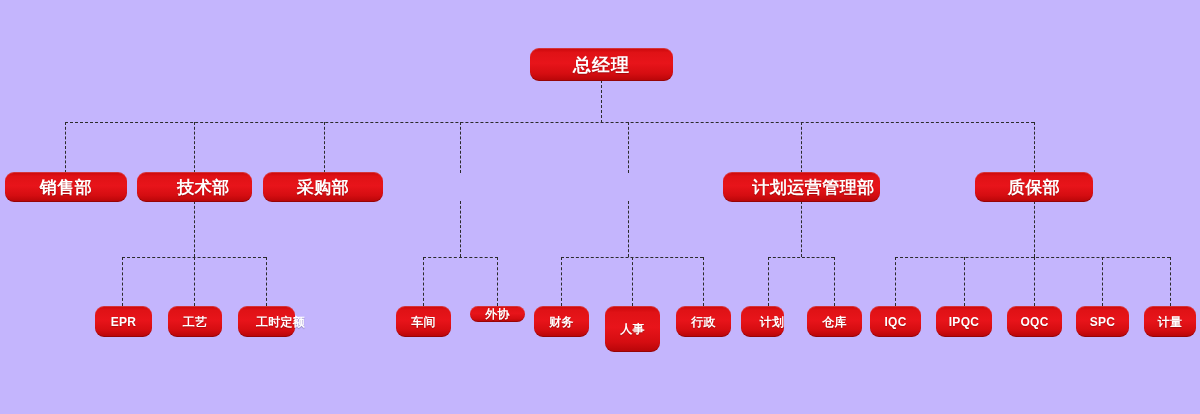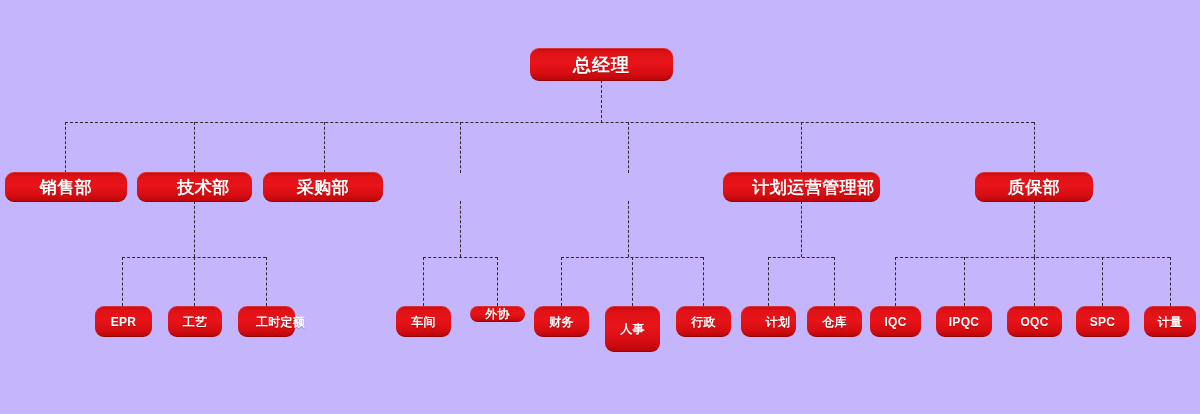--- a/index.html
+++ b/index.html
@@ -169,21 +169,21 @@
   </div>
 
   <div class="node node-leaf" style="left:605px; top:306px; width:55px; height:46px;">
     <span class="label">人事</span>
   </div>
 
   <div class="node node-leaf" style="left:676px; top:306px; width:55px; height:31px;">
     <span class="label">行政</span>
   </div>
 
-  <div class="node node-leaf" style="left:741px; top:306px; width:55px; height:31px;padding-left:19px;">
+  <div class="node node-leaf" style="left:741px; top:306px; width:43px; height:31px;padding-left:19px;">
     <span class="label">计划</span>
   </div>
 
   <div class="node node-leaf" style="left:807px; top:306px; width:55px; height:31px;">
     <span class="label">仓库</span>
   </div>
 
   <div class="node node-leaf" style="left:870px; top:306px; width:51px; height:31px;">
     <span class="label">IQC</span>
   </div>

